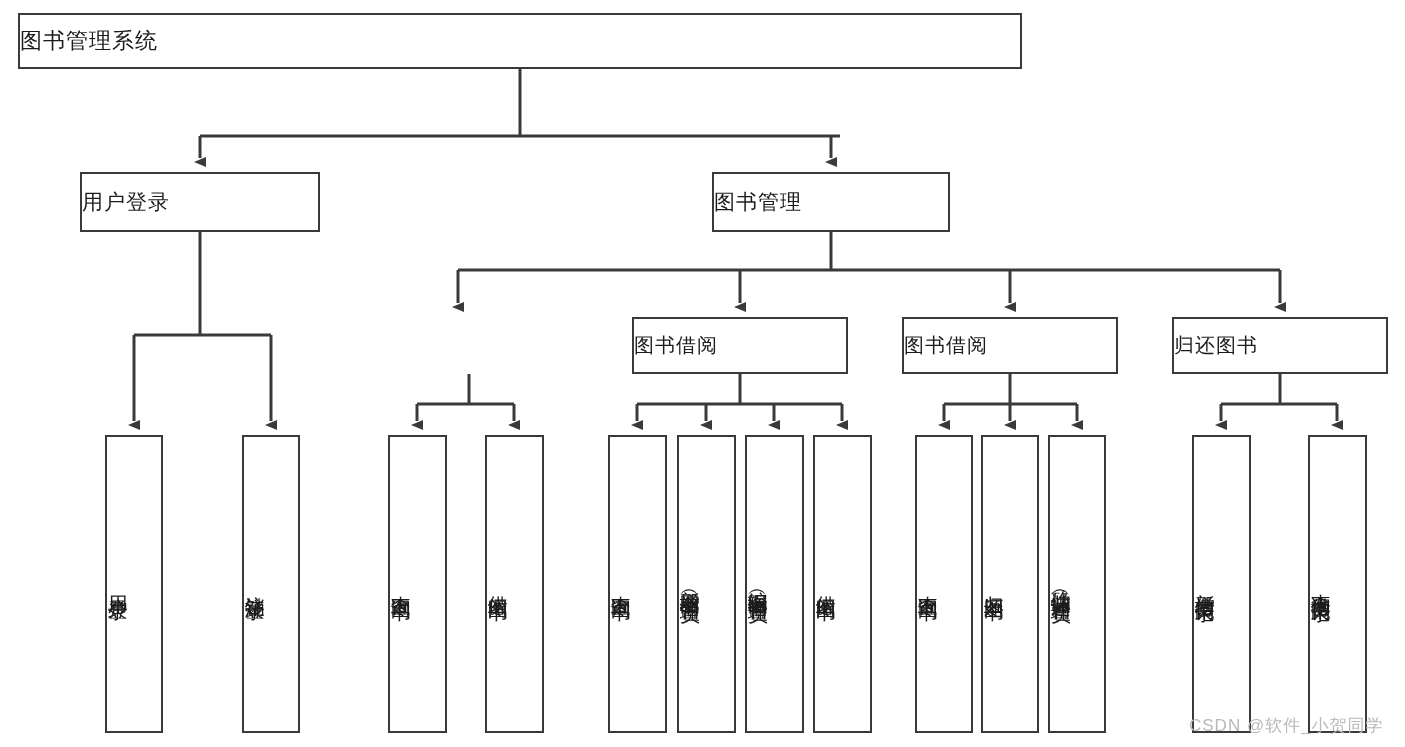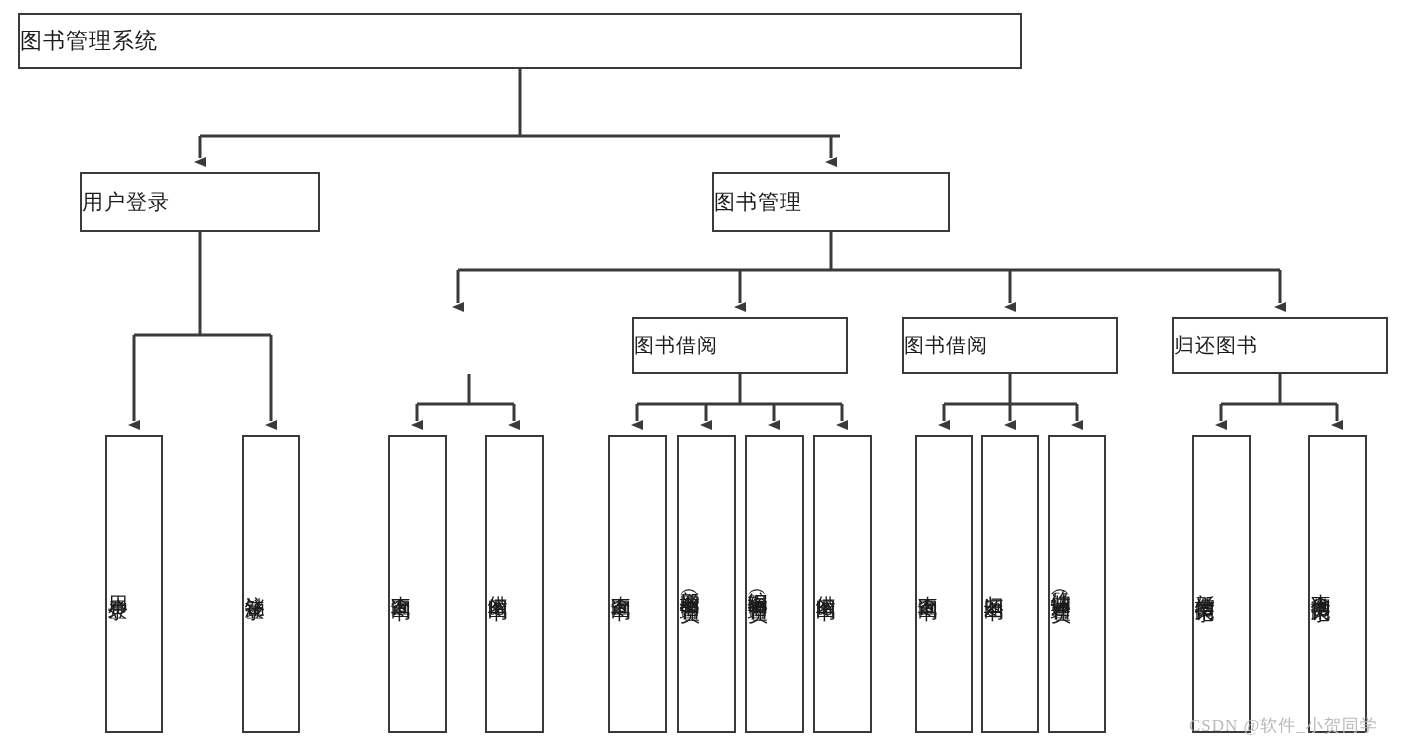--- a/index.html
+++ b/index.html
@@ -63,21 +63,21 @@
     letter-spacing: 1px;
   }
   #watermark {
     position: absolute;
     left: 1189px;
     top: 714px;
     font-size: 17px;
     color: #b9b9b9;
     letter-spacing: 1px;
     white-space: nowrap;
-    font-family: Liberation Serif, serif;
+    font-family: Liberation Sans, sans-serif;
   }
 </style>
 </head>
 <body>
 
 <div id="canvas">
 
   <svg id="edges" viewBox="0 0 1405 747" width="1405" height="747" xmlns="http://www.w3.org/2000/svg">
     <defs>
       <marker id="arrow" markerWidth="10" markerHeight="12" refX="1" refY="6" orient="auto" markerUnits="userSpaceOnUse">

